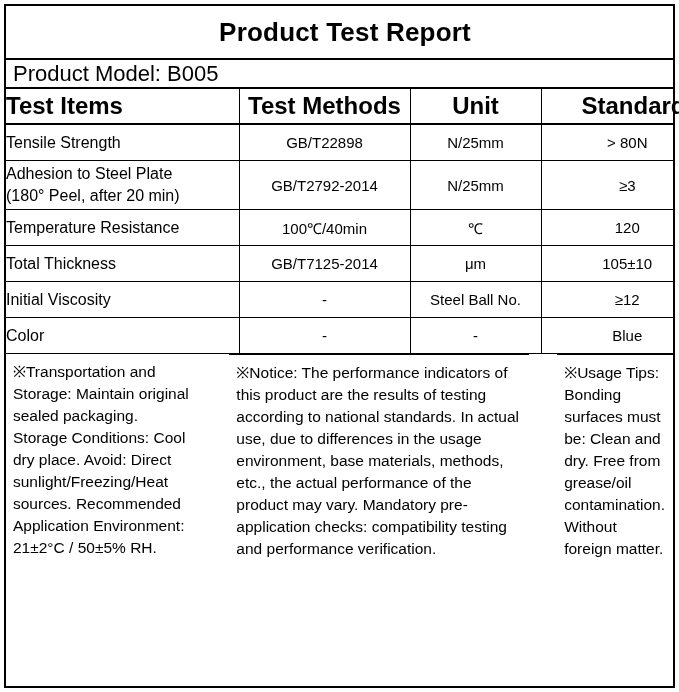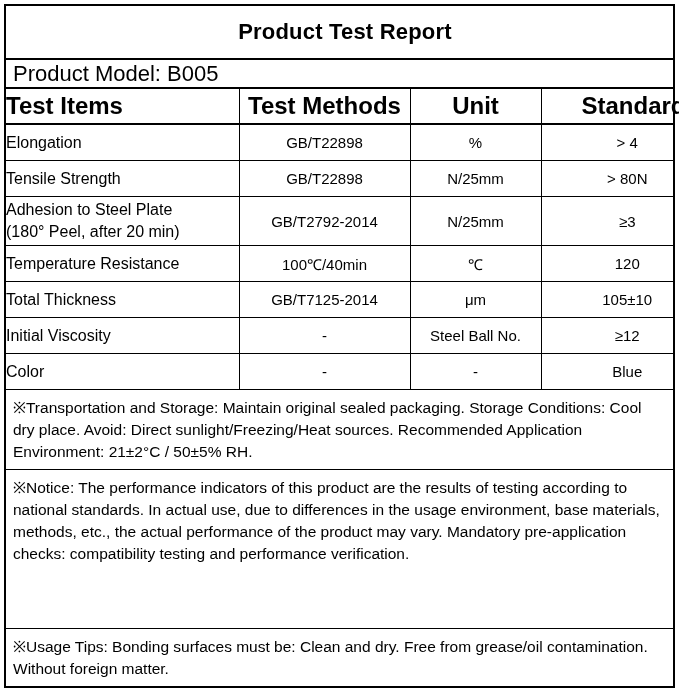--- a/index.html
+++ b/index.html
@@ -31,21 +31,21 @@
     flex-direction: column;
   }
   .title-bar {
     height: 52px;
     display: flex;
     align-items: center;
     justify-content: center;
     flex: 0 0 auto;
   }
   .title-bar .title {
-    font-size: 22px;
+    font-size: 26px;
     font-weight: bold;
     letter-spacing: 0.2px;
     margin-left: 11px;
   }
   .model-row {
     border-top: 2px solid #000000;
     border-bottom: 2px solid #000000;
     height: 31px;
     display: flex;
     align-items: center;
@@ -100,21 +100,22 @@
   .th-center {
     text-align: center;
     margin-left: 42px;
   }
   .two-line {
     line-height: 1.35;
   }
   .notes {
     flex: 1 1 auto;
     display: flex;
-    flex-direction: column;
+    flex-direction: row;
+    gap: 28px;
   }
   .note {
     padding: 7px 8px 6px 7px;
     font-size: 15.5px;
     line-height: 1.42;
     box-sizing: border-box;
   }
   .note + .note {
     border-top: 1px solid #000000;
   }
@@ -146,26 +147,20 @@
       <thead>
         <tr>
           <th class="th-item">Test Items</th>
           <th class="th-center">Test Methods</th>
           <th class="th-center">Unit</th>
           <th class="th-center">Standards</th>
         </tr>
       </thead>
       <tbody>
         <tr>
-          <td class="cell-item">Elongation</td>
-          <td class="cell-center">GB/T22898</td>
-          <td class="cell-center">%</td>
-          <td class="cell-center">&gt; 4</td>
-        </tr>
-        <tr>
           <td class="cell-item">Tensile Strength</td>
           <td class="cell-center">GB/T22898</td>
           <td class="cell-center">N/25mm</td>
           <td class="cell-center">&gt; 80N</td>
         </tr>
         <tr>
           <td class="cell-item cell-tall two-line">
             <div>Adhesion to Steel Plate</div>
             <div>(180° Peel, after 20 min)</div>
           </td>

